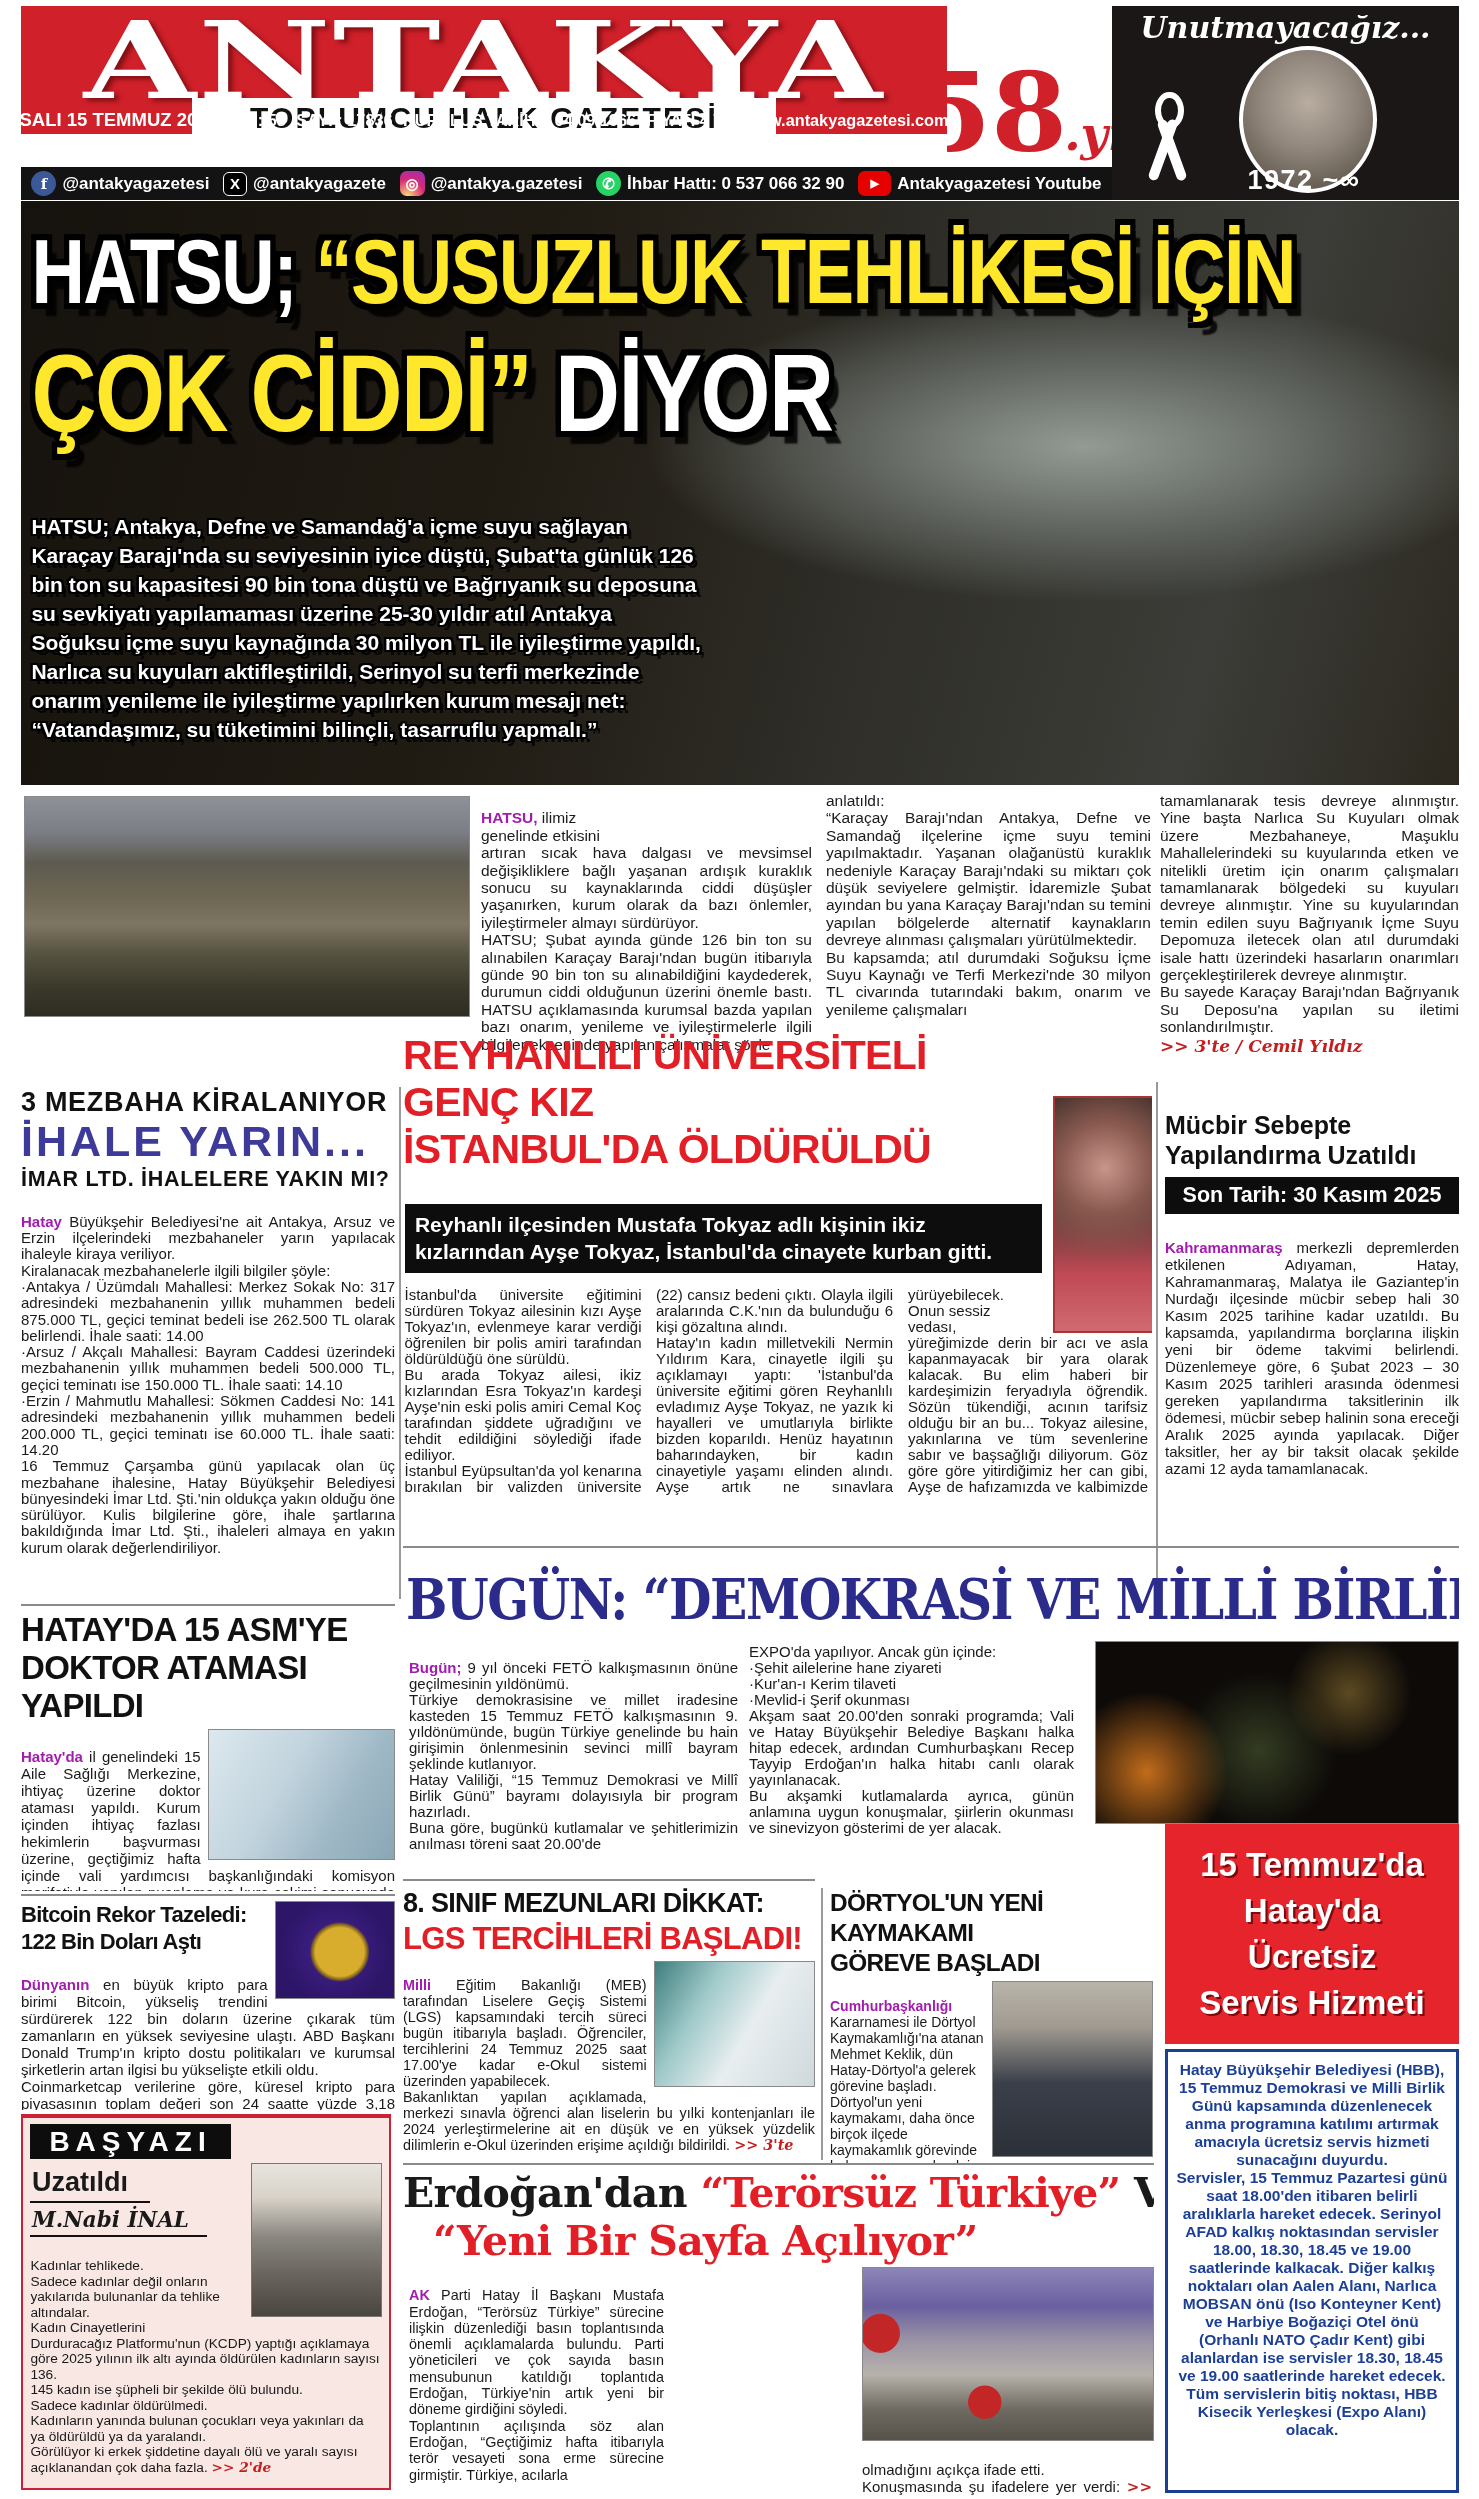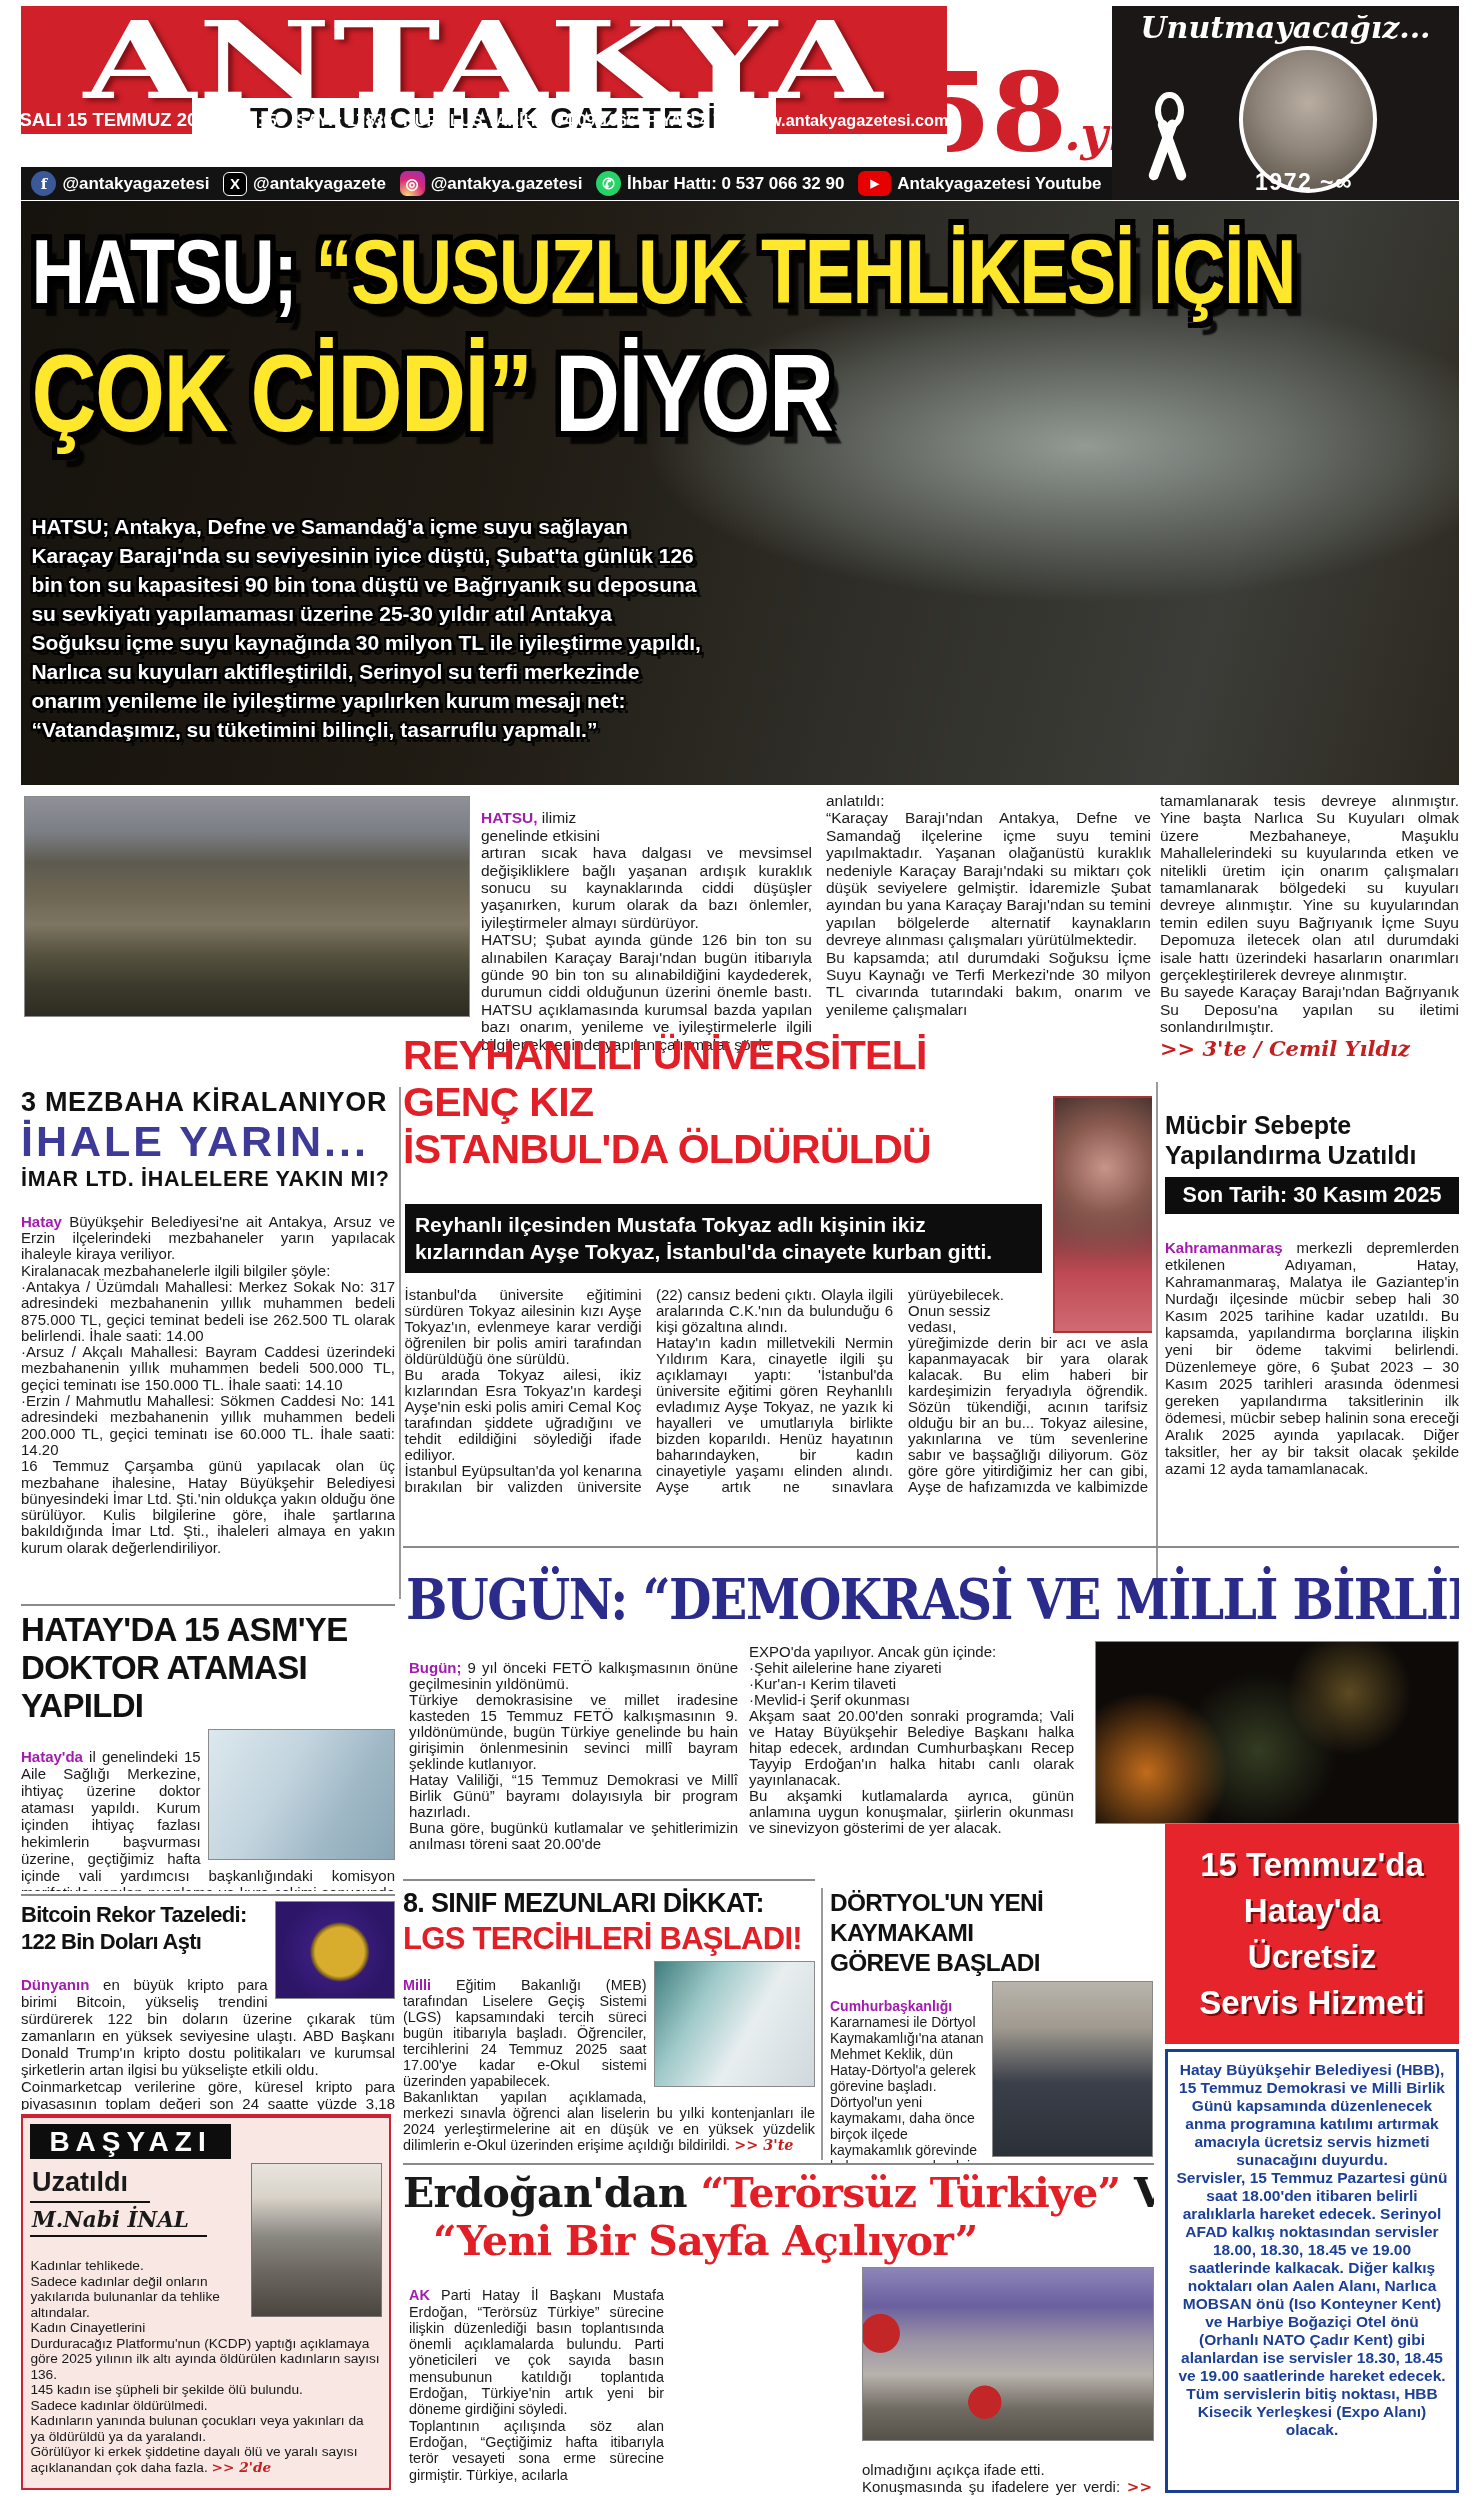--- a/index.html
+++ b/index.html
@@ -26,21 +26,21 @@
      align-items:flex-end;justify-content:center;overflow:hidden;}
   .anniv .num{color:#d0202a;font-family:"DejaVu Serif",serif;font-weight:bold;font-size:109px;line-height:1;}
   .anniv .suf{color:#d0202a;font-family:"DejaVu Serif",serif;font-style:italic;font-weight:bold;
      font-size:47px;line-height:1;margin:0 0 10.4px -3px;}
   .memorial{left:1112px;top:6px;width:347px;height:194px;background:#1b1717;overflow:hidden;}
   .mem-title{position:absolute;top:4.4px;left:0;width:100%;text-align:center;color:#fff;
      font-family:"DejaVu Serif",serif;font-style:italic;font-weight:bold;font-size:30px;}
   .mem-photo{position:absolute;left:127px;top:40px;width:130px;height:139px;border-radius:50%;
      border:4.4px solid #fff;background:radial-gradient(circle at 50% 38%,#b9ada1 0%,#8f857a 45%,#6b6258 75%,#554f49 100%);}
   .mem-years{position:absolute;left:96px;bottom:4.4px;width:192px;text-align:center;color:#fff;
-     font-weight:bold;font-size:23px;letter-spacing:1.5px;}
+     font-weight:bold;font-size:27px;letter-spacing:1.5px;}
   .ribbon{position:absolute;left:36px;top:87px;width:44px;height:96px;}
   .ribbon i{position:absolute;display:block;background:#fff;width:10.4px;height:64px;border-radius:5.2px;top:25px;}
   .ribbon .r1{left:10.4px;transform:rotate(20deg);}
   .ribbon .r2{left:19px;transform:rotate(-20deg);}
   .ribbon .loop{position:absolute;left:7.4px;top:-1.5px;width:16.3px;height:25px;background:transparent;
      border:6.7px solid #fff;border-radius:50%;}
   
   .socialbar{left:21px;top:167px;width:1091px;height:33px;background:#131313;display:flex;
      align-items:center;justify-content:space-between;padding:0 10.4px;box-sizing:border-box;}
   .soc{display:flex;align-items:center;gap:6px;color:#fff;font-weight:bold;font-size:17px;white-space:nowrap;}
@@ -230,21 +230,21 @@
 artıran sıcak hava dalgası ve mevsimsel değişikliklere bağlı yaşanan ardışık kuraklık sonucu su kaynaklarında ciddi düşüşler yaşanırken, kurum olarak da bazı önlemler, iyileştirmeler almayı sürdürüyor.
 HATSU; Şubat ayında günde 126 bin ton su alınabilen Karaçay Barajı'ndan bugün itibarıyla günde 90 bin ton su alınabildiğini kaydederek, durumun ciddi olduğunun üzerini önemle bastı. HATSU açıklamasında kurumsal bazda yapılan bazı onarım, yenileme ve iyileştirmelerle ilgili bilgiler ekseninde yapılan çalışmalar şöyle</span>
     </div>
     <div class="mcol news" style="left:805px;width:325px;height:284px;font-size:15.5px;line-height:17.4px;">anlatıldı:
 “Karaçay Barajı'ndan Antakya, Defne ve Samandağ ilçelerine içme suyu temini yapılmaktadır. Yaşanan olağanüstü kuraklık nedeniyle Karaçay Barajı'ndaki su miktarı çok düşük seviyelere gelmiştir. İdaremizle Şubat ayından bu yana Karaçay Barajı'ndan su temini yapılan bölgelerde alternatif kaynakların devreye alınması çalışmaları yürütülmektedir.
 Bu kapsamda; atıl durumdaki Soğuksu İçme Suyu Kaynağı ve Terfi Merkezi'nde 30 milyon TL civarında tutarındaki bakım, onarım ve yenileme çalışmaları</div>
   </div>
   <div class="sec" style="left:1160px;top:786px;width:299px;height:318px;background:#fff;padding:6px 0 0 0;">
     <span class="news" style="font-size:15.5px;line-height:17.4px;display:block;">tamamlanarak tesis devreye alınmıştır. Yine başta Narlıca Su Kuyuları olmak üzere Mezbahaneye, Maşuklu Mahallelerindeki su kuyularında etken ve nitelikli üretim için onarım çalışmaları tamamlanarak bölgedeki su kuyuları devreye alınmıştır. Yine su kuyularından temin edilen suyu Bağrıyanık İçme Suyu Depomuza iletecek olan atıl durumdaki isale hattı üzerindeki hasarların onarımları gerçekleştirilerek devreye alınmıştır.
 Bu sayede Karaçay Barajı'ndan Bağrıyanık Su Deposu'na yapılan su iletimi sonlandırılmıştır.</span>
-    <span class="more" style="font-size:21px;">&gt;&gt; 3'te / Cemil Yıldız</span>
+    <span class="more" style="font-size:17px;">&gt;&gt; 3'te / Cemil Yıldız</span>
   </div>
 
   <div class="vline" style="left:399px;top:1087px;height:512px;"></div>
   <div class="vline" style="left:1156px;top:1082px;height:518px;"></div>
   <div class="hline" style="left:403px;top:1546px;width:1056px;"></div>
   <div class="hline" style="left:21px;top:1604px;width:374px;"></div>
   <div class="hline" style="left:21px;top:1894px;width:374px;"></div>
   <div class="hline" style="left:403px;top:1879px;width:412px;"></div>
   <div class="hline" style="left:403px;top:2163px;width:751px;"></div>
   <div class="vline" style="left:821px;top:1888px;height:272px;"></div>

